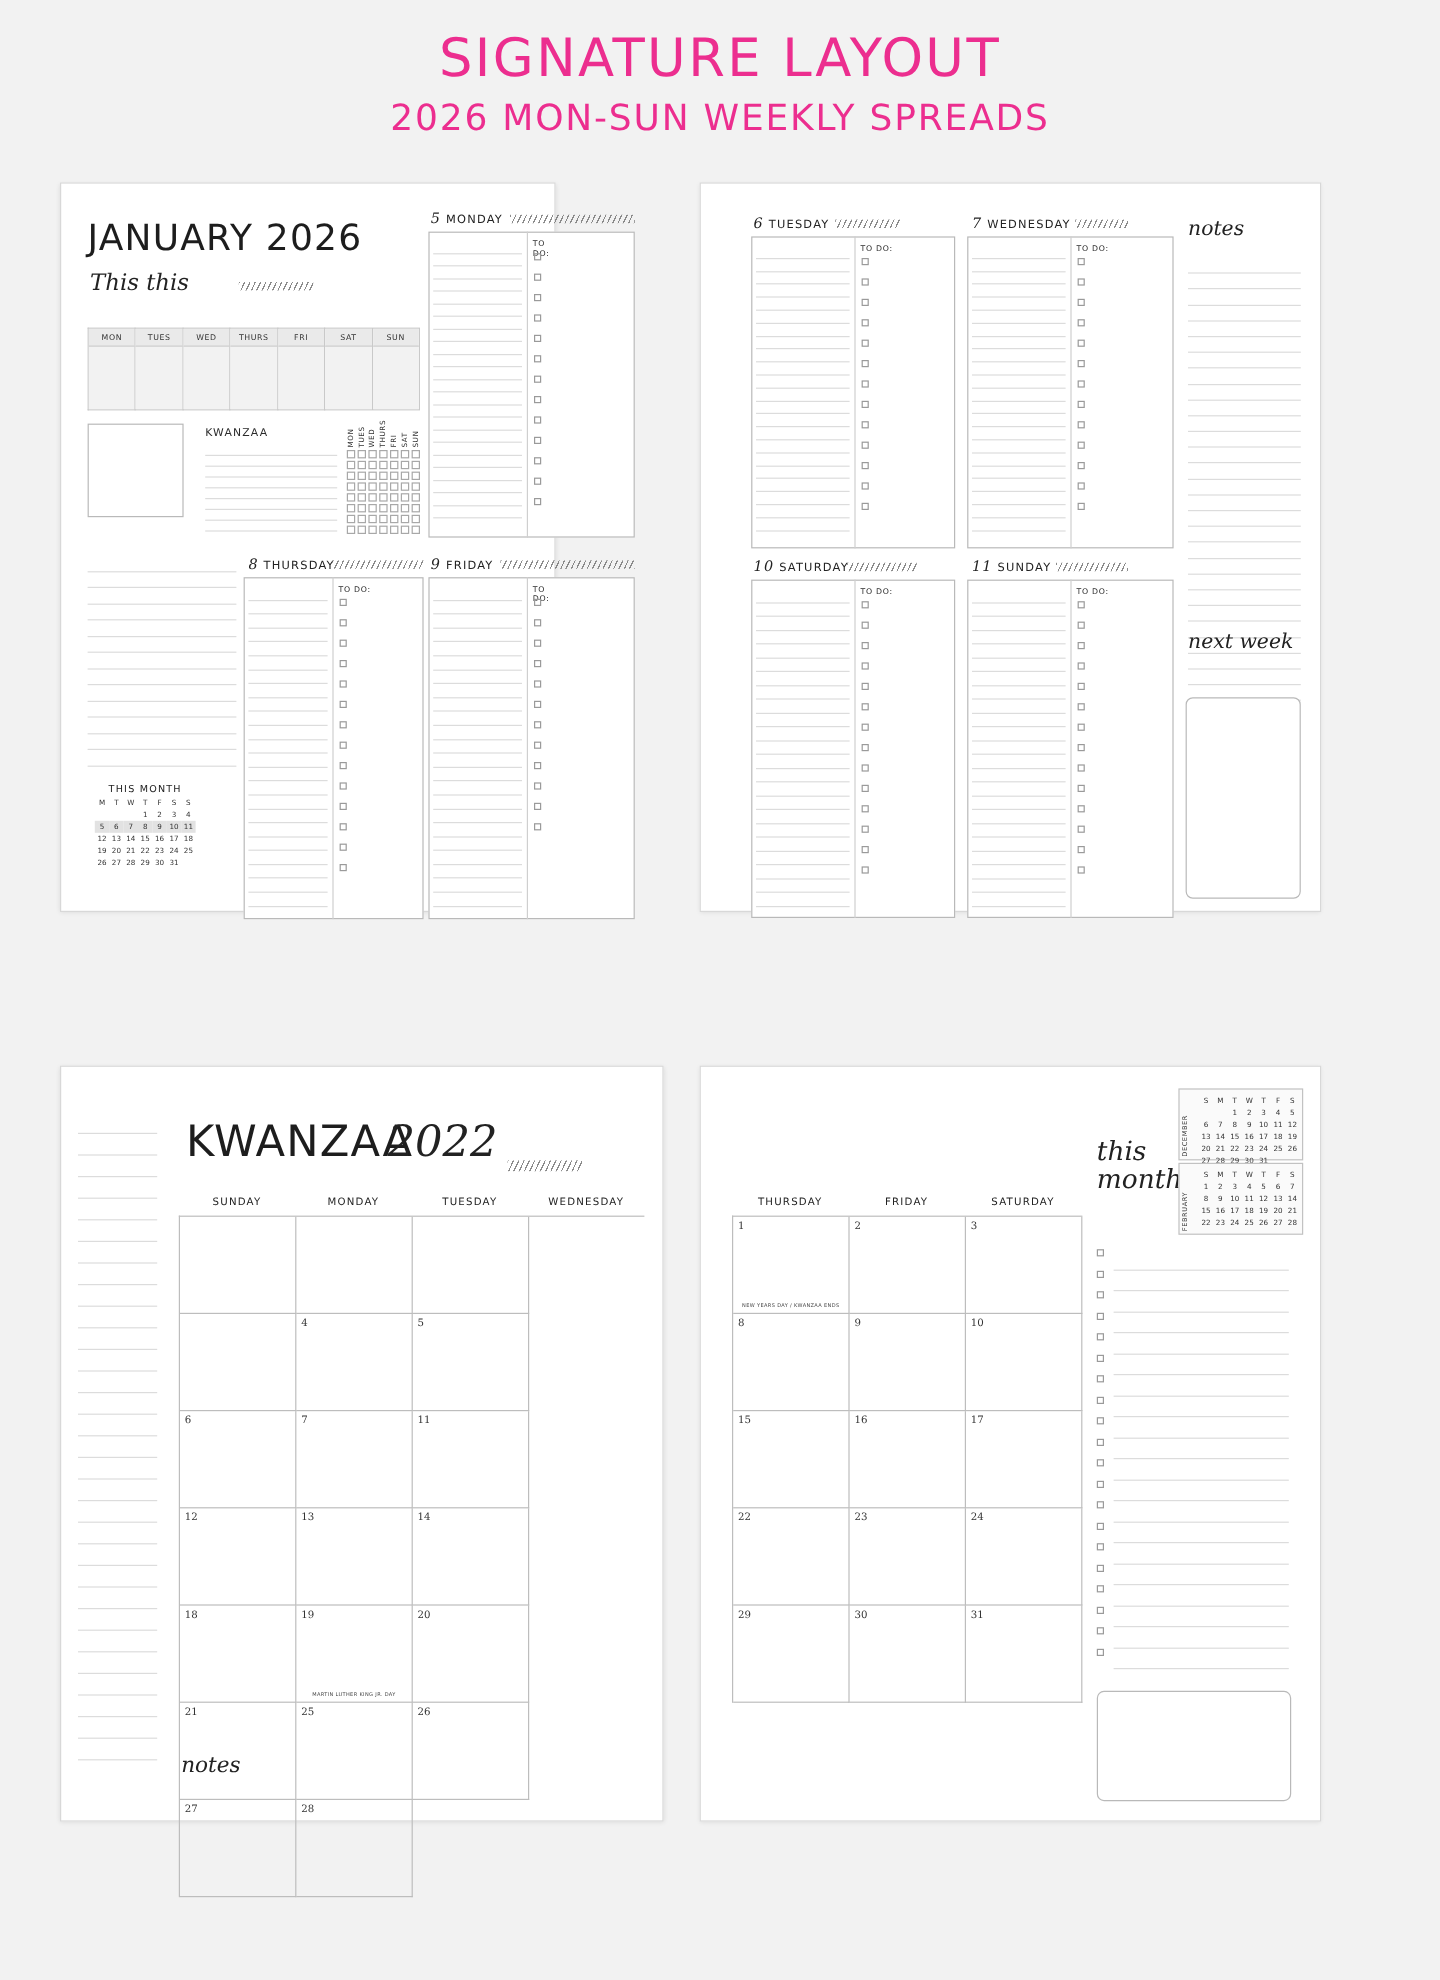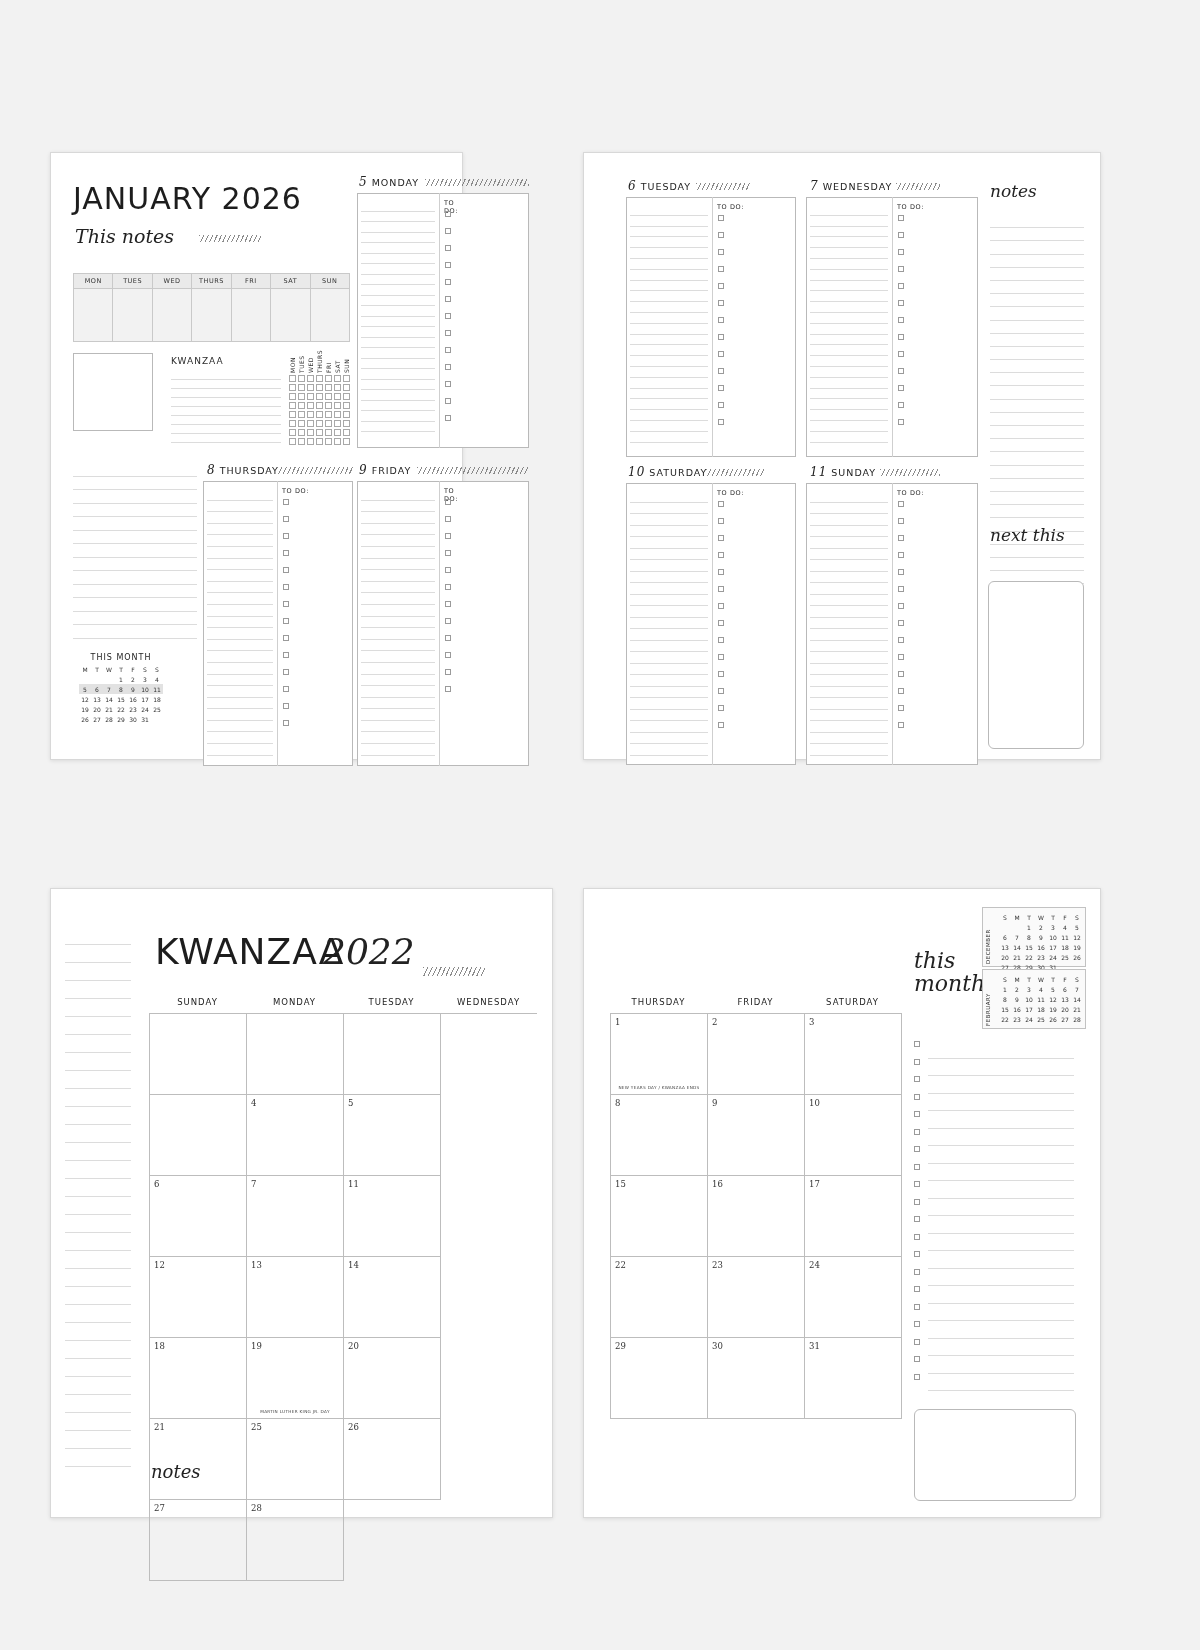--- a/index.html
+++ b/index.html
@@ -223,27 +223,31 @@
     writing-mode: vertical-rl;
     transform: rotate(180deg);
     color: #333;
   }
 </style>
 </head>
 <body>
 
 <div class="page">
 
+  <div class="title-block">
+    <div class="title-main">SIGNATURE LAYOUT</div>
+    <div class="title-sub">2026 MON-SUN WEEKLY SPREADS</div>
+  </div>
 
   <div class="sheet" style="left:50px; top:152px; width:413px; height:608px;">
     <div class="inner">
 
       <div class="bigtitle" style="left:22px; top:28px; font-size:30px; letter-spacing:1px;">JANUARY 2026</div>
 
-      <div class="bigscript" style="left:24px; top:72px; font-size:19px;">This notes</div>
+      <div class="bigscript" style="left:24px; top:72px; font-size:19px;">This this</div>
       <div class="hatch" style="left:148px; top:82px; width:62px;"></div>
 
       <div class="weekgrid" style="left:22px; top:120px; width:277px;">
         <div class="col">
             <div class="ch">MON</div>
             <div class="cb"></div>
           </div>
         <div class="col">
             <div class="ch">TUES</div>
             <div class="cb"></div>
@@ -818,21 +822,21 @@
         <i style="margin-bottom:11px"></i>
           <i style="margin-bottom:11px"></i>
           <i style="margin-bottom:11px"></i>
         <i style="margin-bottom:11px"></i>
           <i style="margin-bottom:11px"></i>
           <i style="margin-bottom:11px"></i>
         <i style="margin-bottom:11px"></i>
           <i style="margin-bottom:11px"></i>
       </div>
 
-      <div class="bigscript" style="left:406px; top:372px; font-size:17px; line-height:1.2; width:90px;">next this</div>
+      <div class="bigscript" style="left:406px; top:372px; font-size:17px; line-height:1.2; width:90px;">next week</div>
       <div class="box" style="left:404px; top:428px; width:96px; height:168px; border-radius:6px;"></div>
 
     </div>
   </div>
 
 
   <div class="sheet" style="left:50px; top:888px; width:503px; height:630px;">
     <div class="inner">
 
       <div class="lines" style="left:14px; top:38px; width:66px;">

